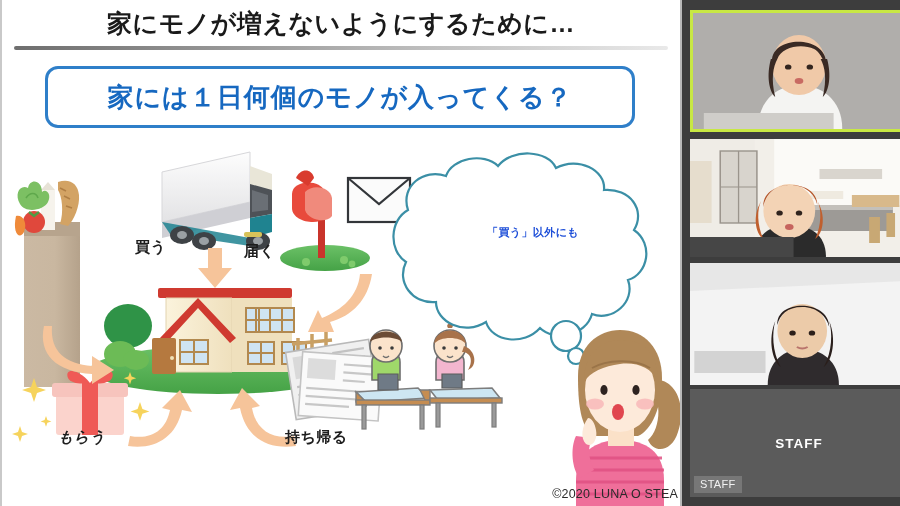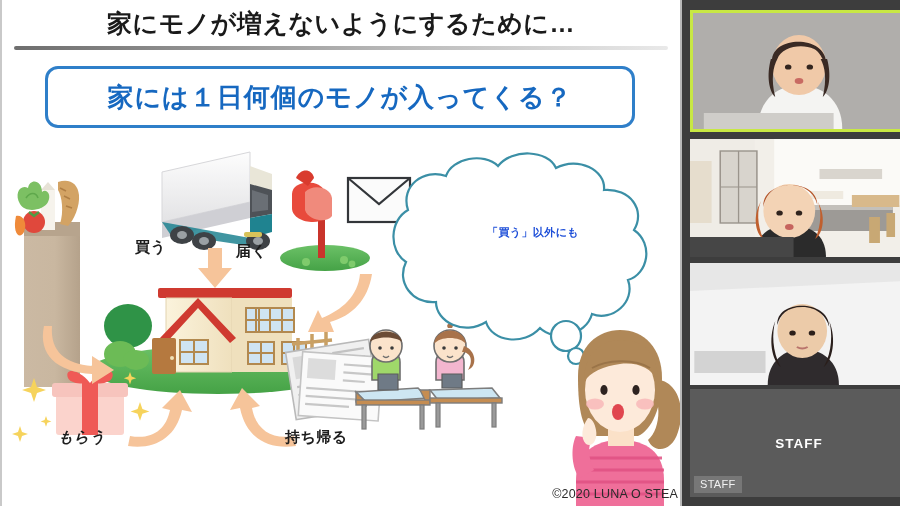--- a/index.html
+++ b/index.html
@@ -76,21 +76,21 @@
 
   .lbl {
     position: absolute;
     font-size: 15px;
     font-weight: bold;
     color: #1d1d1d;
     white-space: nowrap;
     letter-spacing: 0.5px;
   }
   #lbl-buy      { left: 88px;  top: 98px; margin-left: 47px; }
-  #lbl-deliver  { left: 236px; top: 102px; }
+  #lbl-deliver  { left: 244px; top: 102px; }
   #lbl-receive  { left: 58px;  top: 288px; font-style: italic; }
   #lbl-bring    { left: 238px; top: 288px; margin-left: 47px; }
 
   
   #bubble-text {
     position: absolute;
     left: 418px; top: 81px;
     width: 230px;
     text-align: center;
     font-size: 11px;

